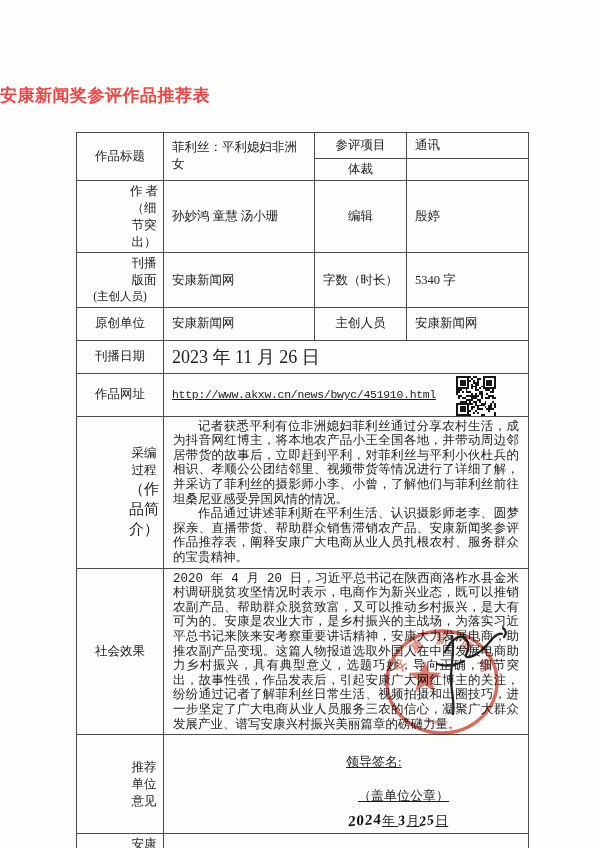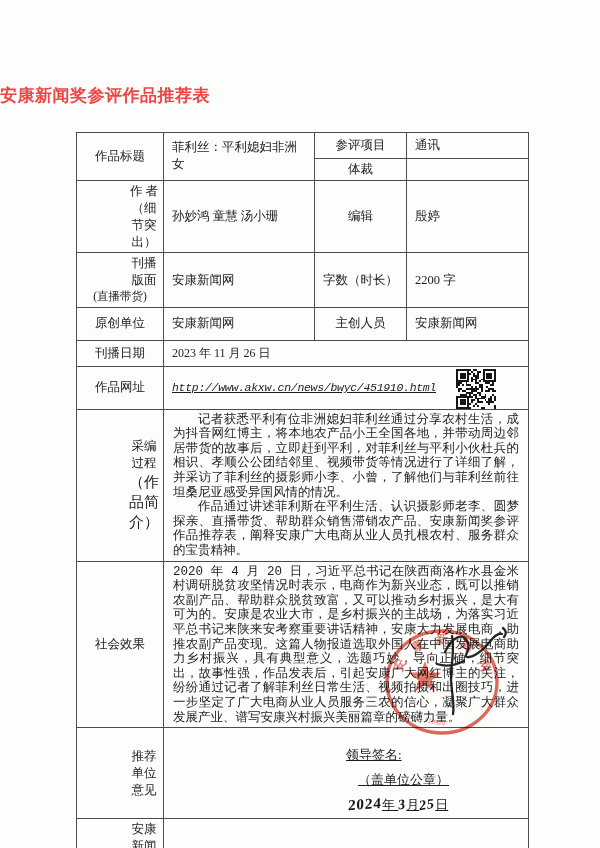--- a/index.html
+++ b/index.html
@@ -48,38 +48,38 @@
   td.para-cell {
     vertical-align: top;
     padding: 3px 9px 2px 9px;
     line-height: 14.6px;
     font-size: 12px;
     text-align: justify;
     color: #1d1d1d;
     font-family: Liberation Mono, monospace;
   }
   .para { text-indent: 2em; }
-  .url-cell { position: relative; vertical-align: top; padding: 4px 8px; font-style: italic; }
+  .url-cell { position: relative; vertical-align: top; padding: 4px 8px; }
   .url-link {
     font-family: "Liberation Mono", "DejaVu Sans Mono", monospace;
     font-size: 11.5px;
     text-decoration: underline;
     color: #1b1b1b;
     letter-spacing: -0.3px;
   }
   .qr-box { position: absolute; top: 2px; right: 32px; width: 40px; height: 40px; }
   .sign-block {
     position: relative;
     padding: 14px 0 0 182px;
     font-size: 13px;
     line-height: 25px;
     color: #1c1c1c;
     text-decoration: underline;
   }
-  .seal-note { padding-left: 12px; }
+  .seal-note { padding-left: 12px; margin-top: 9px; }
   .date-line { padding-left: 2px; }
   .hand {
     font-weight: 800;
     color: #111;
     display: inline-block;
     transform: rotate(-4deg) skewX(-6deg);
     font-size: 15px;
     letter-spacing: 1px;
   }
   .hand.small { font-size: 14px; transform: rotate(-8deg) skewX(-10deg); }
@@ -119,37 +119,37 @@
         <span class="lbl-line">（细节突出）</span>
       </td>
       <td class="val">孙妙鸿 童慧 汤小珊</td>
       <td class="lbl">编辑</td>
       <td class="val">殷婷</td>
     </tr>
 
     <tr>
       <td class="lbl" style="height:40px">
         <span class="lbl-line">刊播版面</span>
-        <span class="lbl-sub">(直播带货)</span>
+        <span class="lbl-sub">(主创人员)</span>
       </td>
       <td class="val">安康新闻网</td>
       <td class="lbl">字数（时长）</td>
-      <td class="val">2200 字</td>
+      <td class="val">5340 字</td>
     </tr>
 
     <tr>
       <td class="lbl" style="height:33px">原创单位</td>
       <td class="val">安康新闻网</td>
       <td class="lbl">主创人员</td>
       <td class="val">安康新闻网</td>
     </tr>
 
     <tr>
       <td class="lbl" style="height:25px">刊播日期</td>
-      <td class="val" colspan="3" style="font-size:12px">2023 年 11 月 26 日</td>
+      <td class="val" colspan="3" style="font-size:18px">2023 年 11 月 26 日</td>
     </tr>
 
     <tr>
       <td class="lbl" style="height:43px">作品网址</td>
       <td class="url-cell" colspan="3">
         <span class="url-link">http://www.akxw.cn/news/bwyc/451910.html</span>
         <span class="qr-box"><svg width="40" height="40" viewBox="0 0 42 42" fill="#151515" shape-rendering="crispEdges">
                 <rect x="0" y="0" width="2" height="2"></rect>
                 <rect x="2" y="0" width="2" height="2"></rect>
                 <rect x="4" y="0" width="2" height="2"></rect>

